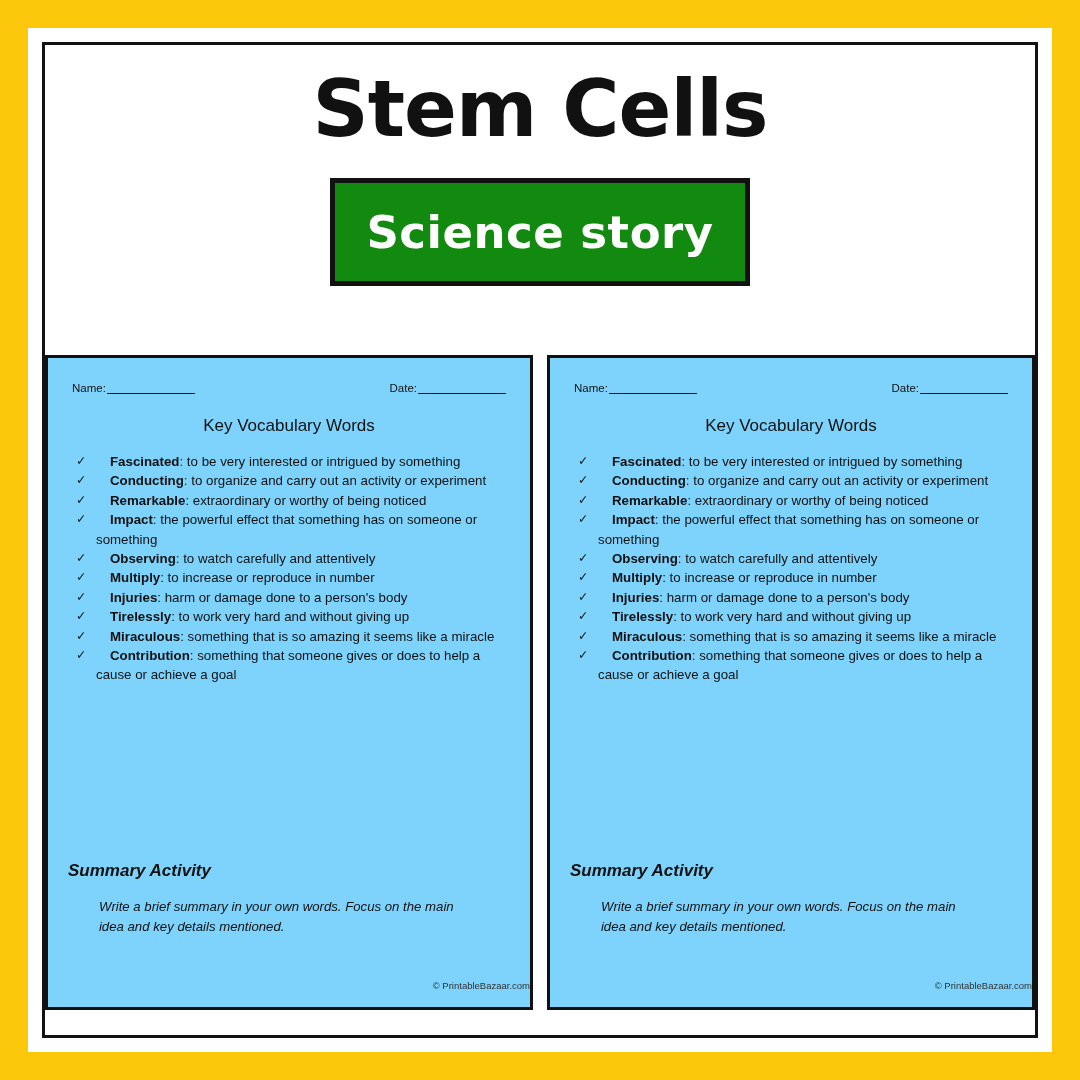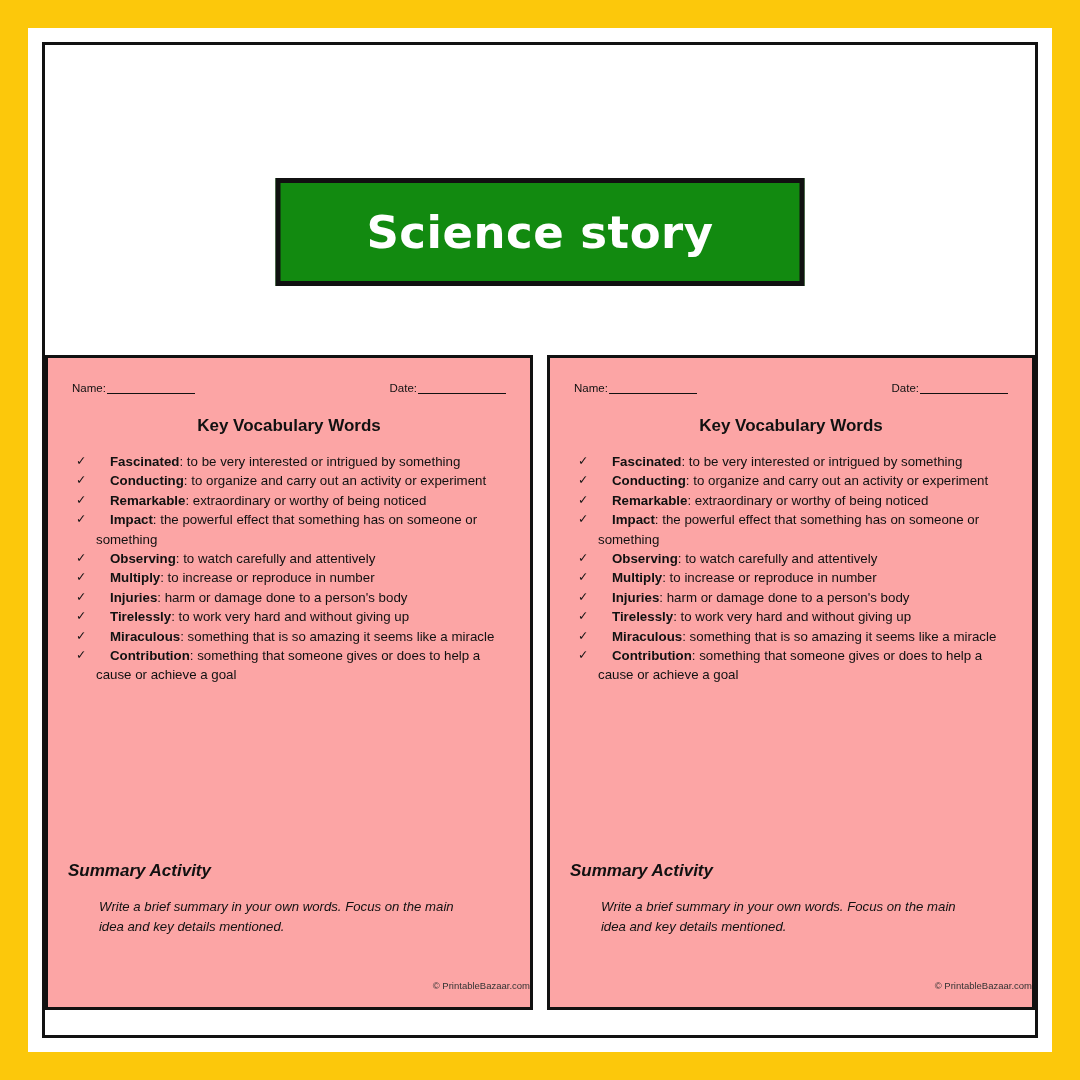--- a/index.html
+++ b/index.html
@@ -43,21 +43,21 @@
     font-size: 78px;
     letter-spacing: -1px;
     color: #111111;
     line-height: 1.05;
   }
   .subtitle-box {
     position: absolute;
     left: 50%;
     transform: translateX(-50%);
     top: 133px;
-    width: 529px;
+    width: 420px;
     height: 108px;
     background: #128A10;
     border: 5px solid #111111;
     box-sizing: border-box;
     display: flex;
     align-items: center;
     justify-content: center;
   }
   .subtitle-text {
     font-family: "DejaVu Sans", sans-serif;
@@ -72,21 +72,21 @@
     left: 0;
     right: 0;
     display: flex;
     justify-content: center;
     gap: 14px;
   }
   .sheet {
     width: 488px;
     height: 655px;
     border: 3px solid #111111;
-    background: #fca5a5;
+    background: #7dd3fc;
     box-sizing: border-box;
     position: relative;
     padding: 18px 20px 10px 20px;
   }
   .namerow {
     display: flex;
     justify-content: space-between;
     font-size: 11.5px;
     color: #111111;
     padding: 6px 4px 0 4px;
@@ -95,21 +95,21 @@
     border-bottom: 1px solid #111111;
     display: inline-block;
     width: 88px;
     margin-left: 1px;
     height: 11px;
     vertical-align: bottom;
   }
   .sheet h2 {
     text-align: center;
     font-size: 17px;
-    font-weight: bold;
+    font-weight: normal;
     margin: 22px 0 16px 0;
     color: #111111;
   }
   ul.vocab {
     list-style: none;
     margin: 0;
     padding: 0 4px 0 6px;
   }
   ul.vocab li {
     font-size: 13.3px;
@@ -159,20 +159,21 @@
     font-size: 9.5px;
     color: #333333;
   }
 </style>
 </head>
 <body>
 
 <div class="page">
   <div class="inner">
 
+    <div class="title">Stem Cells</div>
 
     <div class="subtitle-box">
       <span class="subtitle-text">Science story</span>
     </div>
 
     <div class="sheets">
 
       <div class="sheet">
         <div class="namerow">
           <span><span>Name:</span><span class="line"></span></span>

